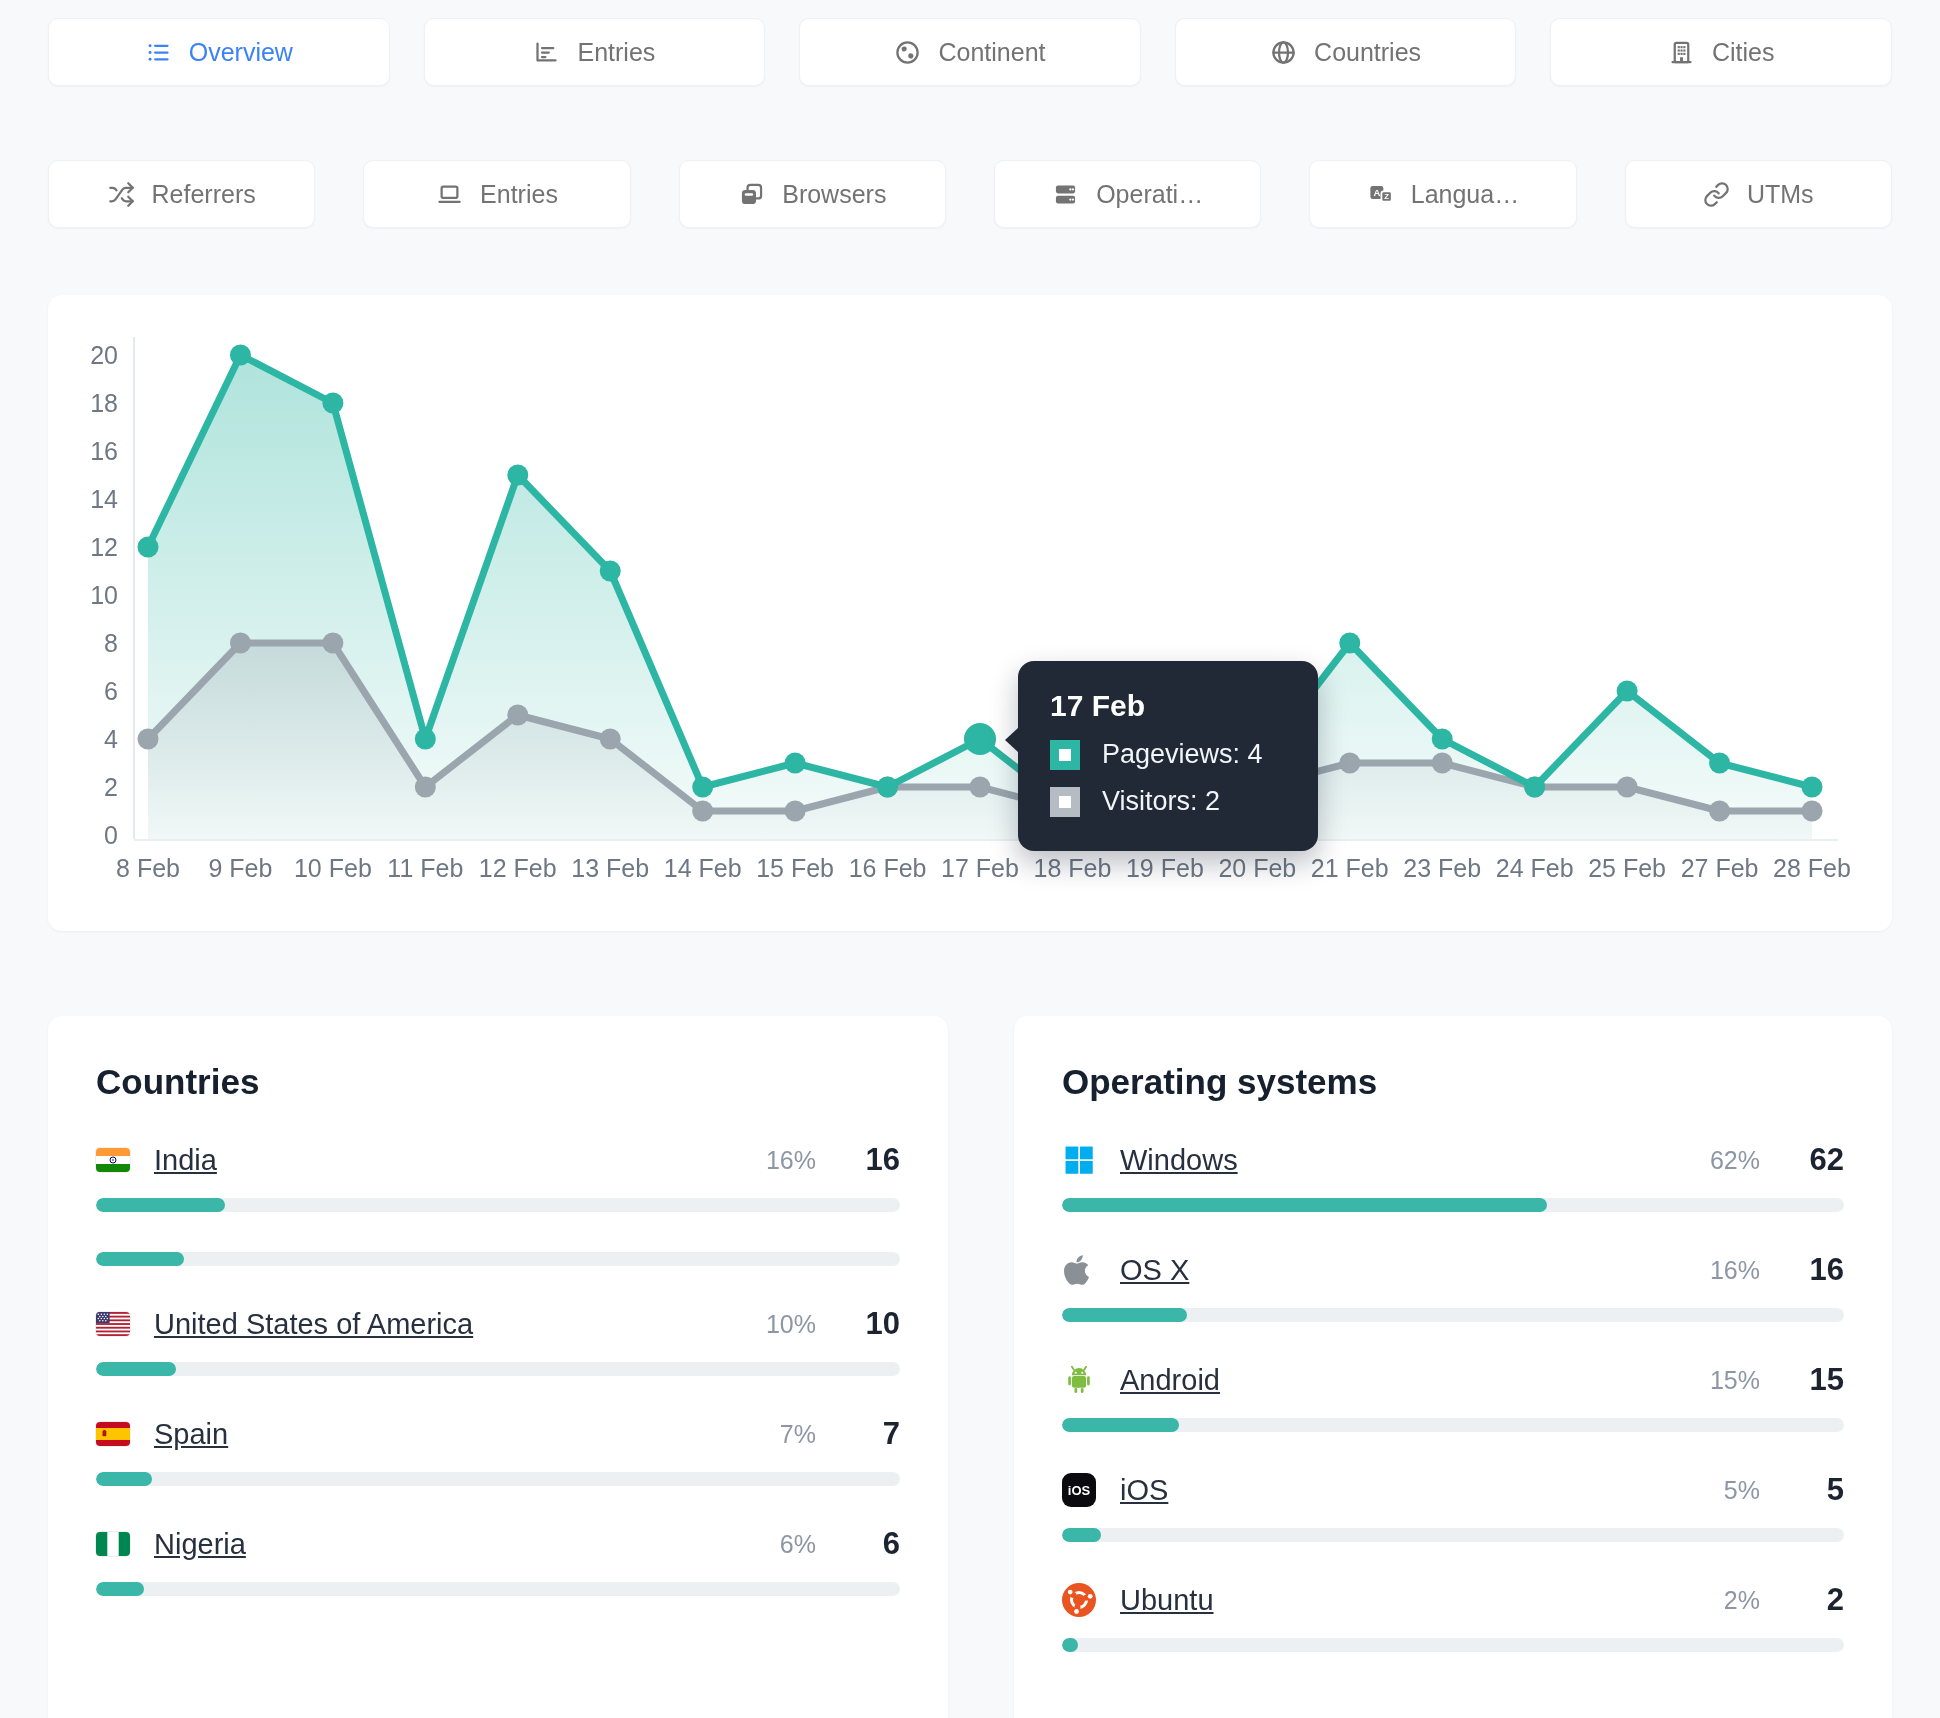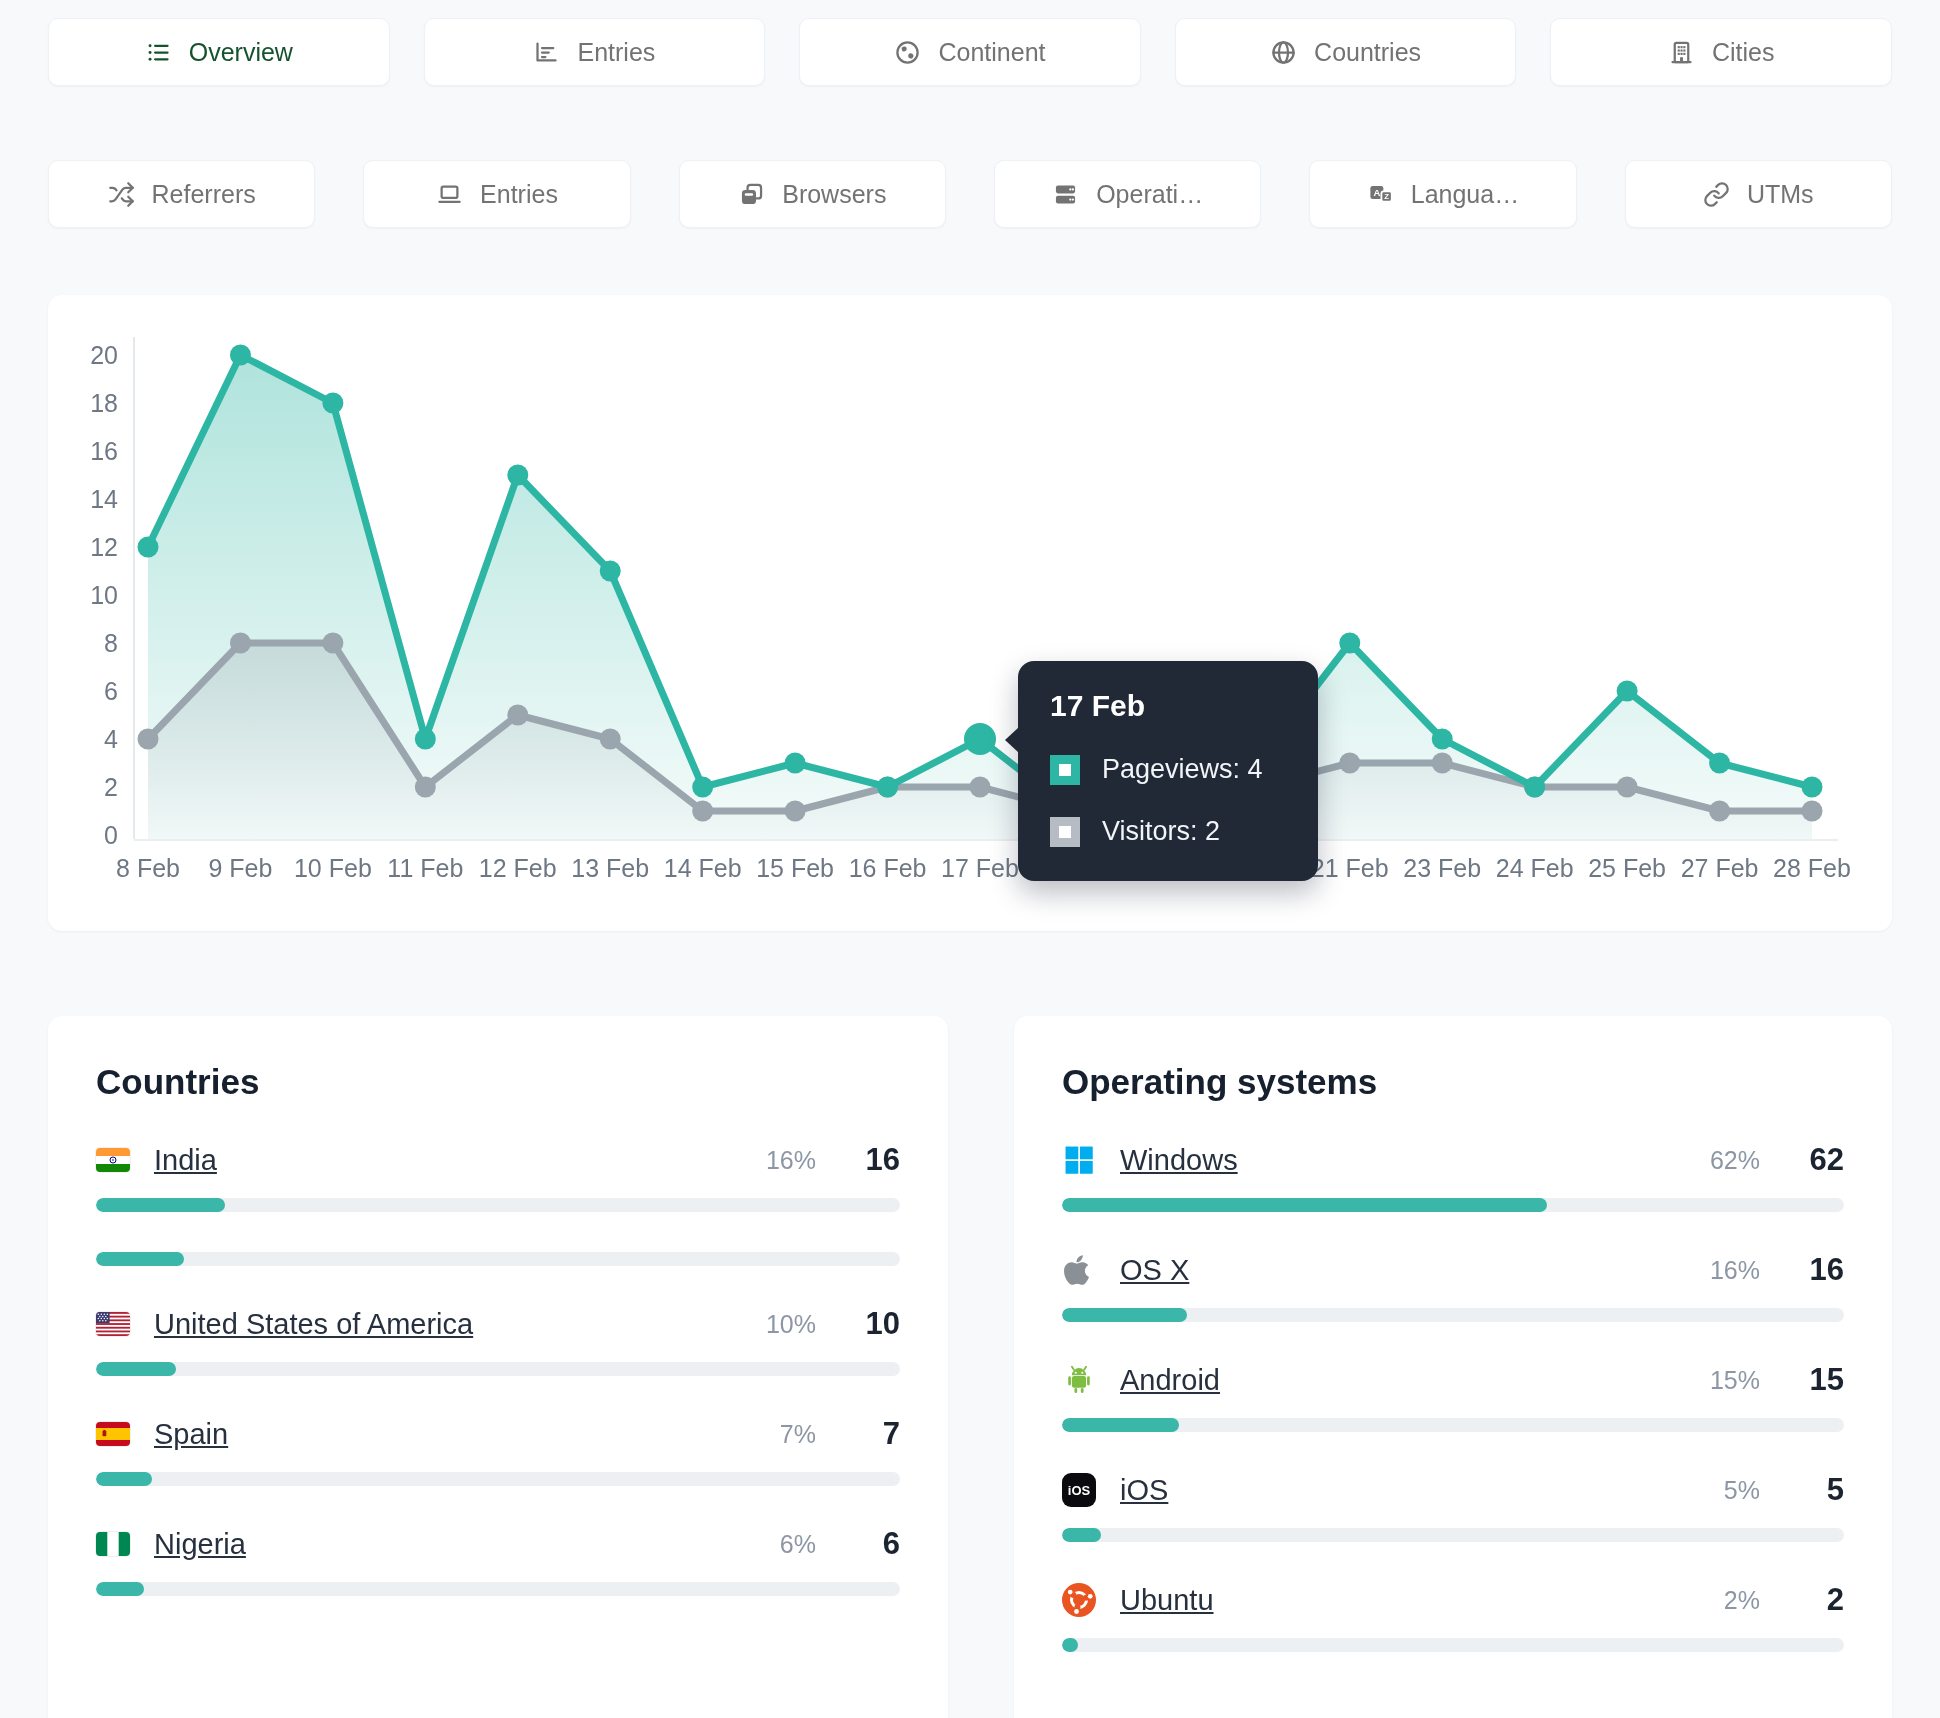--- a/index.html
+++ b/index.html
@@ -14,40 +14,40 @@
   .tabs { position:absolute; left:48px; width:1844px; display:flex; }
   .tabs-row1 { top:18px;  gap:34px; }
   .tabs-row2 { top:160px; gap:48px; }
   .tab {
     flex:1; height:68px; background:#ffffff;
     border:1px solid #eef1f5; border-radius:10px;
     box-shadow:0 1px 2px rgba(16,24,40,.04);
     display:flex; align-items:center; justify-content:center; gap:17px;
     color:#737373; font-size:25px; cursor:pointer; white-space:nowrap;
   }
-  .tab.active { color:#14532d;justify-content:center; }
+  .tab.active { color:#3b82f6;justify-content:center; }
   .tab .tab-icon { display:flex; }
   .tab svg { width:27px; height:27px; }
   
   .card { position:absolute; background:#fff; border-radius:14px;
           box-shadow:0 1px 3px rgba(16,24,40,.05); }
   .chart-card { left:48px; top:295px; width:1844px; height:636px; }
   #chart-svg { position:absolute; left:0; top:0; }
   #chart-svg text { font-family:"Liberation Sans", sans-serif; }
   
   .tooltip {
     position:absolute; left:970px; top:366px; width:300px;
     background:#212936; border-radius:16px; padding:28px 32px 34px 32px;
     box-shadow:0 12px 28px rgba(15,23,42,.28); color:#fff; z-index:5;
   }
   .tt-arrow { position:absolute; left:-13px; top:66px; width:0; height:0;
     border-top:13px solid transparent; border-bottom:13px solid transparent;
     border-right:14px solid #212936; }
   .tt-title { font-size:30px; font-weight:bold; color:#ffffff; }
-  .tt-row { display:flex; align-items:center; gap:22px; margin-top:31px;
+  .tt-row { display:flex; align-items:center; gap:22px; margin-top:16px;
             font-size:27px; color:#f2f5f8; }
   .tt-swatch { width:30px; height:30px; background:#fff; flex:0 0 30px;
                border:9px solid #2db6a3; }
   .tt-swatch.gray { border-color:#b5bcc4; }
   
   .panel { top:1016px; height:840px; padding:0 48px; }
   .panel-countries { left:48px;  width:900px; }
   .panel-os        { left:1014px; width:878px; }
   .panel h2 { margin-top:46px; font-size:35px; font-weight:bold; color:#16202e; }
   .panel-row { margin-top:40px; }

